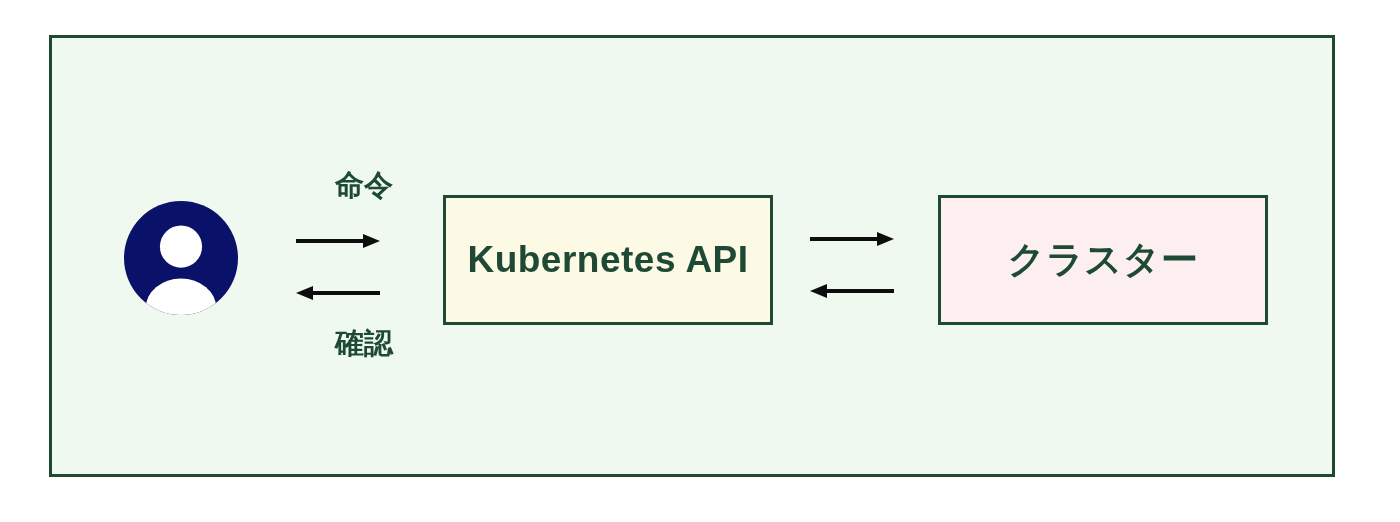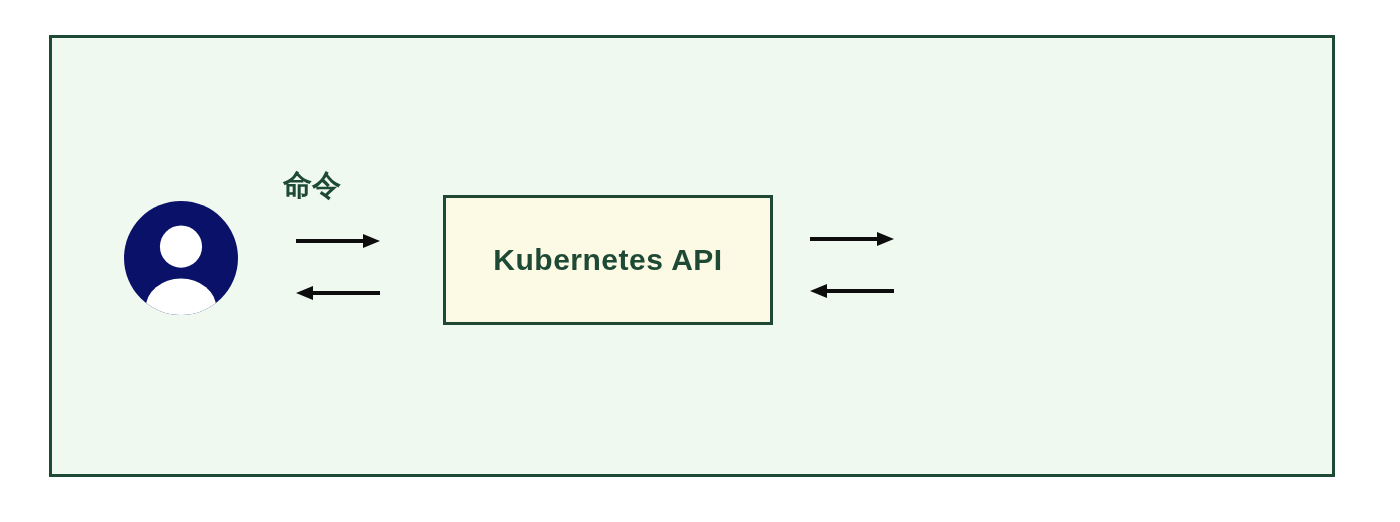--- a/index.html
+++ b/index.html
@@ -26,26 +26,26 @@
   .avatar svg{display:block;width:100%;height:100%;}
 
   .node-box{
     position:absolute;top:157px;width:330px;height:130px;
     border:3px solid var(--frame-border);
     display:flex;align-items:center;justify-content:center;
   }
   .api-box{left:391px;background:var(--api-box-fill);}
   .cluster-box{left:886px;background:var(--cluster-box-fill);}
   .node-label{
-    color:var(--label-text);font-size:30px;font-weight:bold;
+    color:var(--label-text);font-size:37px;font-weight:bold;
     letter-spacing:.5px;white-space:nowrap;
   }
 
   .flow-label{
-    position:absolute;width:110px;text-align:left;
+    position:absolute;width:110px;text-align:right;
     color:var(--label-text);font-size:29px;font-weight:bold;
     line-height:1.2;white-space:nowrap;
   }
   .label-meirei{left:231px;top:130px;}
   .label-kakunin{left:231px;top:288px;}
   .label-seigyo{left:744px;top:128px;}
   .label-data{left:744px;top:290px;}
 
   .arrow{position:absolute;width:86px;height:16px;}
   .arrow svg{display:block;width:100%;height:100%;}
@@ -82,32 +82,36 @@
         <line x1="1" y1="8" x2="70" y2="8"></line>
         <path d="M68 1 L85 8 L68 15 Z"></path>
       </svg>
   </div>
   <div class="arrow arrow-left-bottom">
     <svg viewBox="0 0 86 16">
         <line x1="85" y1="8" x2="16" y2="8"></line>
         <path d="M18 1 L1 8 L18 15 Z"></path>
       </svg>
   </div>
+  <div class="flow-label label-kakunin">確認</div>
 
   <div class="node-box api-box">
     <span class="node-label">Kubernetes API</span>
   </div>
 
   <div class="arrow arrow-right-top">
     <svg viewBox="0 0 86 16">
         <line x1="1" y1="8" x2="70" y2="8"></line>
         <path d="M68 1 L85 8 L68 15 Z"></path>
       </svg>
   </div>
   <div class="arrow arrow-right-bottom">
     <svg viewBox="0 0 86 16">
         <line x1="85" y1="8" x2="16" y2="8"></line>
         <path d="M18 1 L1 8 L18 15 Z"></path>
       </svg>
   </div>
 
+  <div class="node-box cluster-box">
+    <span class="node-label">クラスター</span>
+  </div>
 
 </div>
 
 </body></html>

